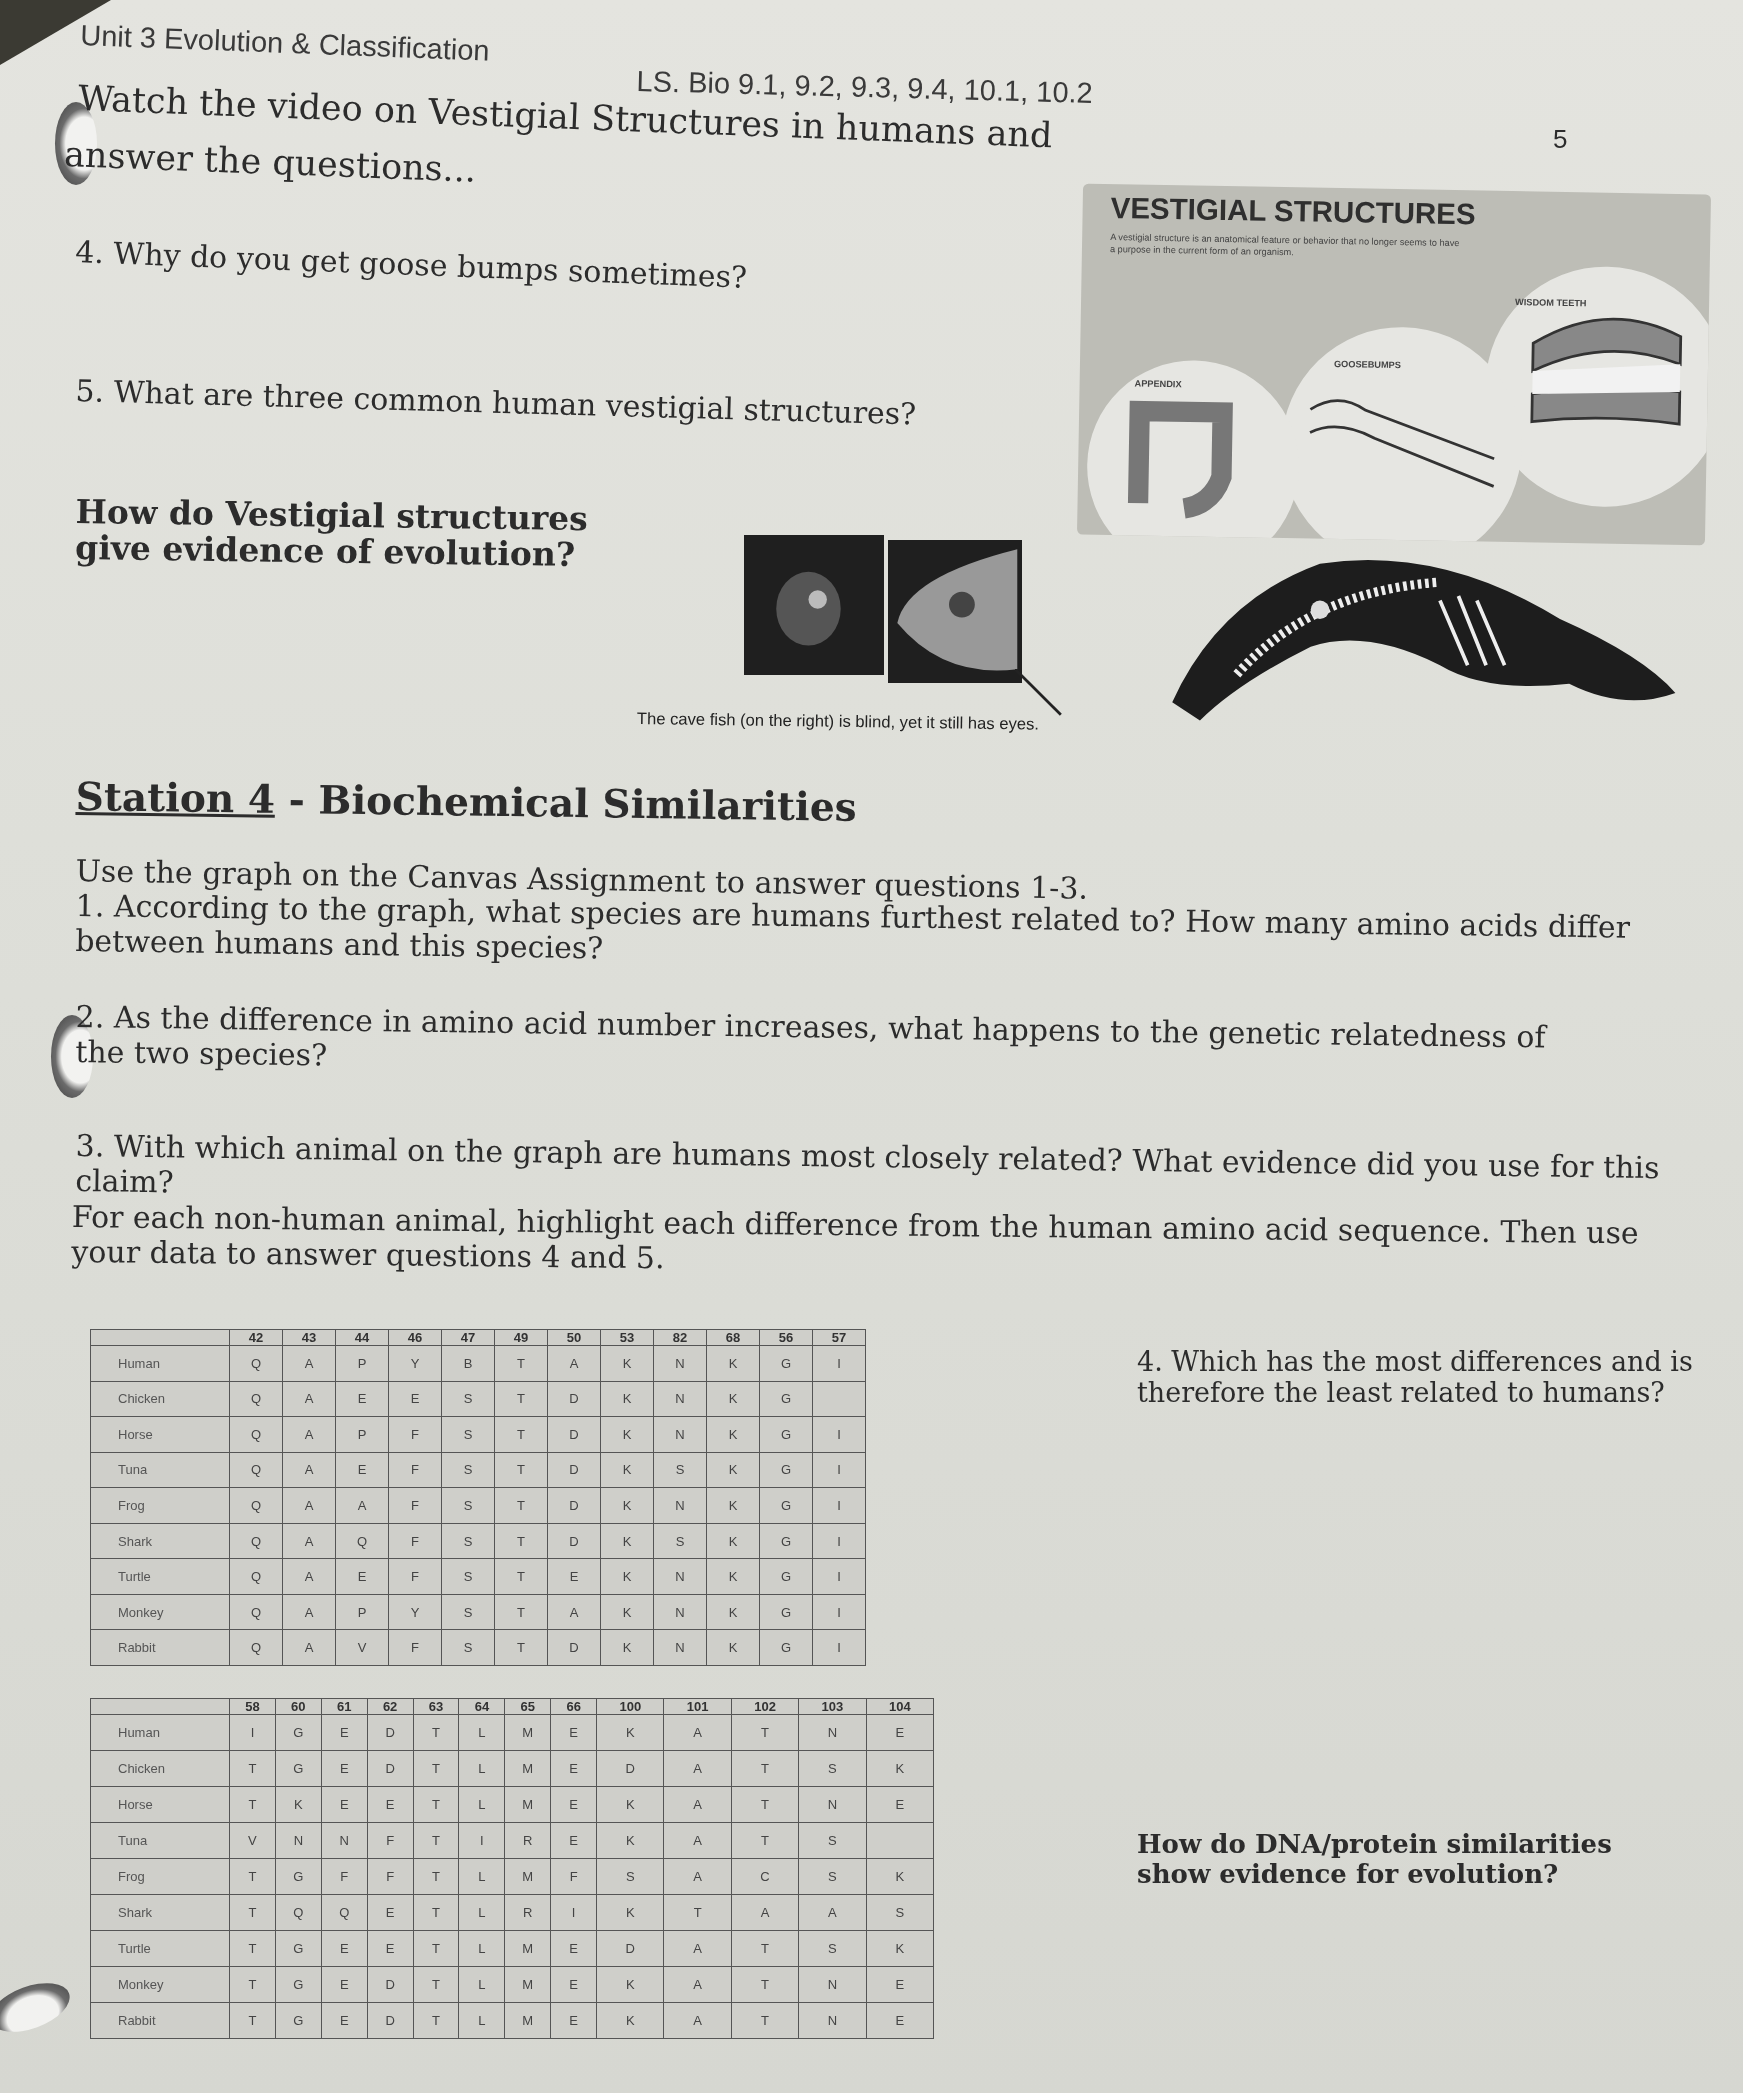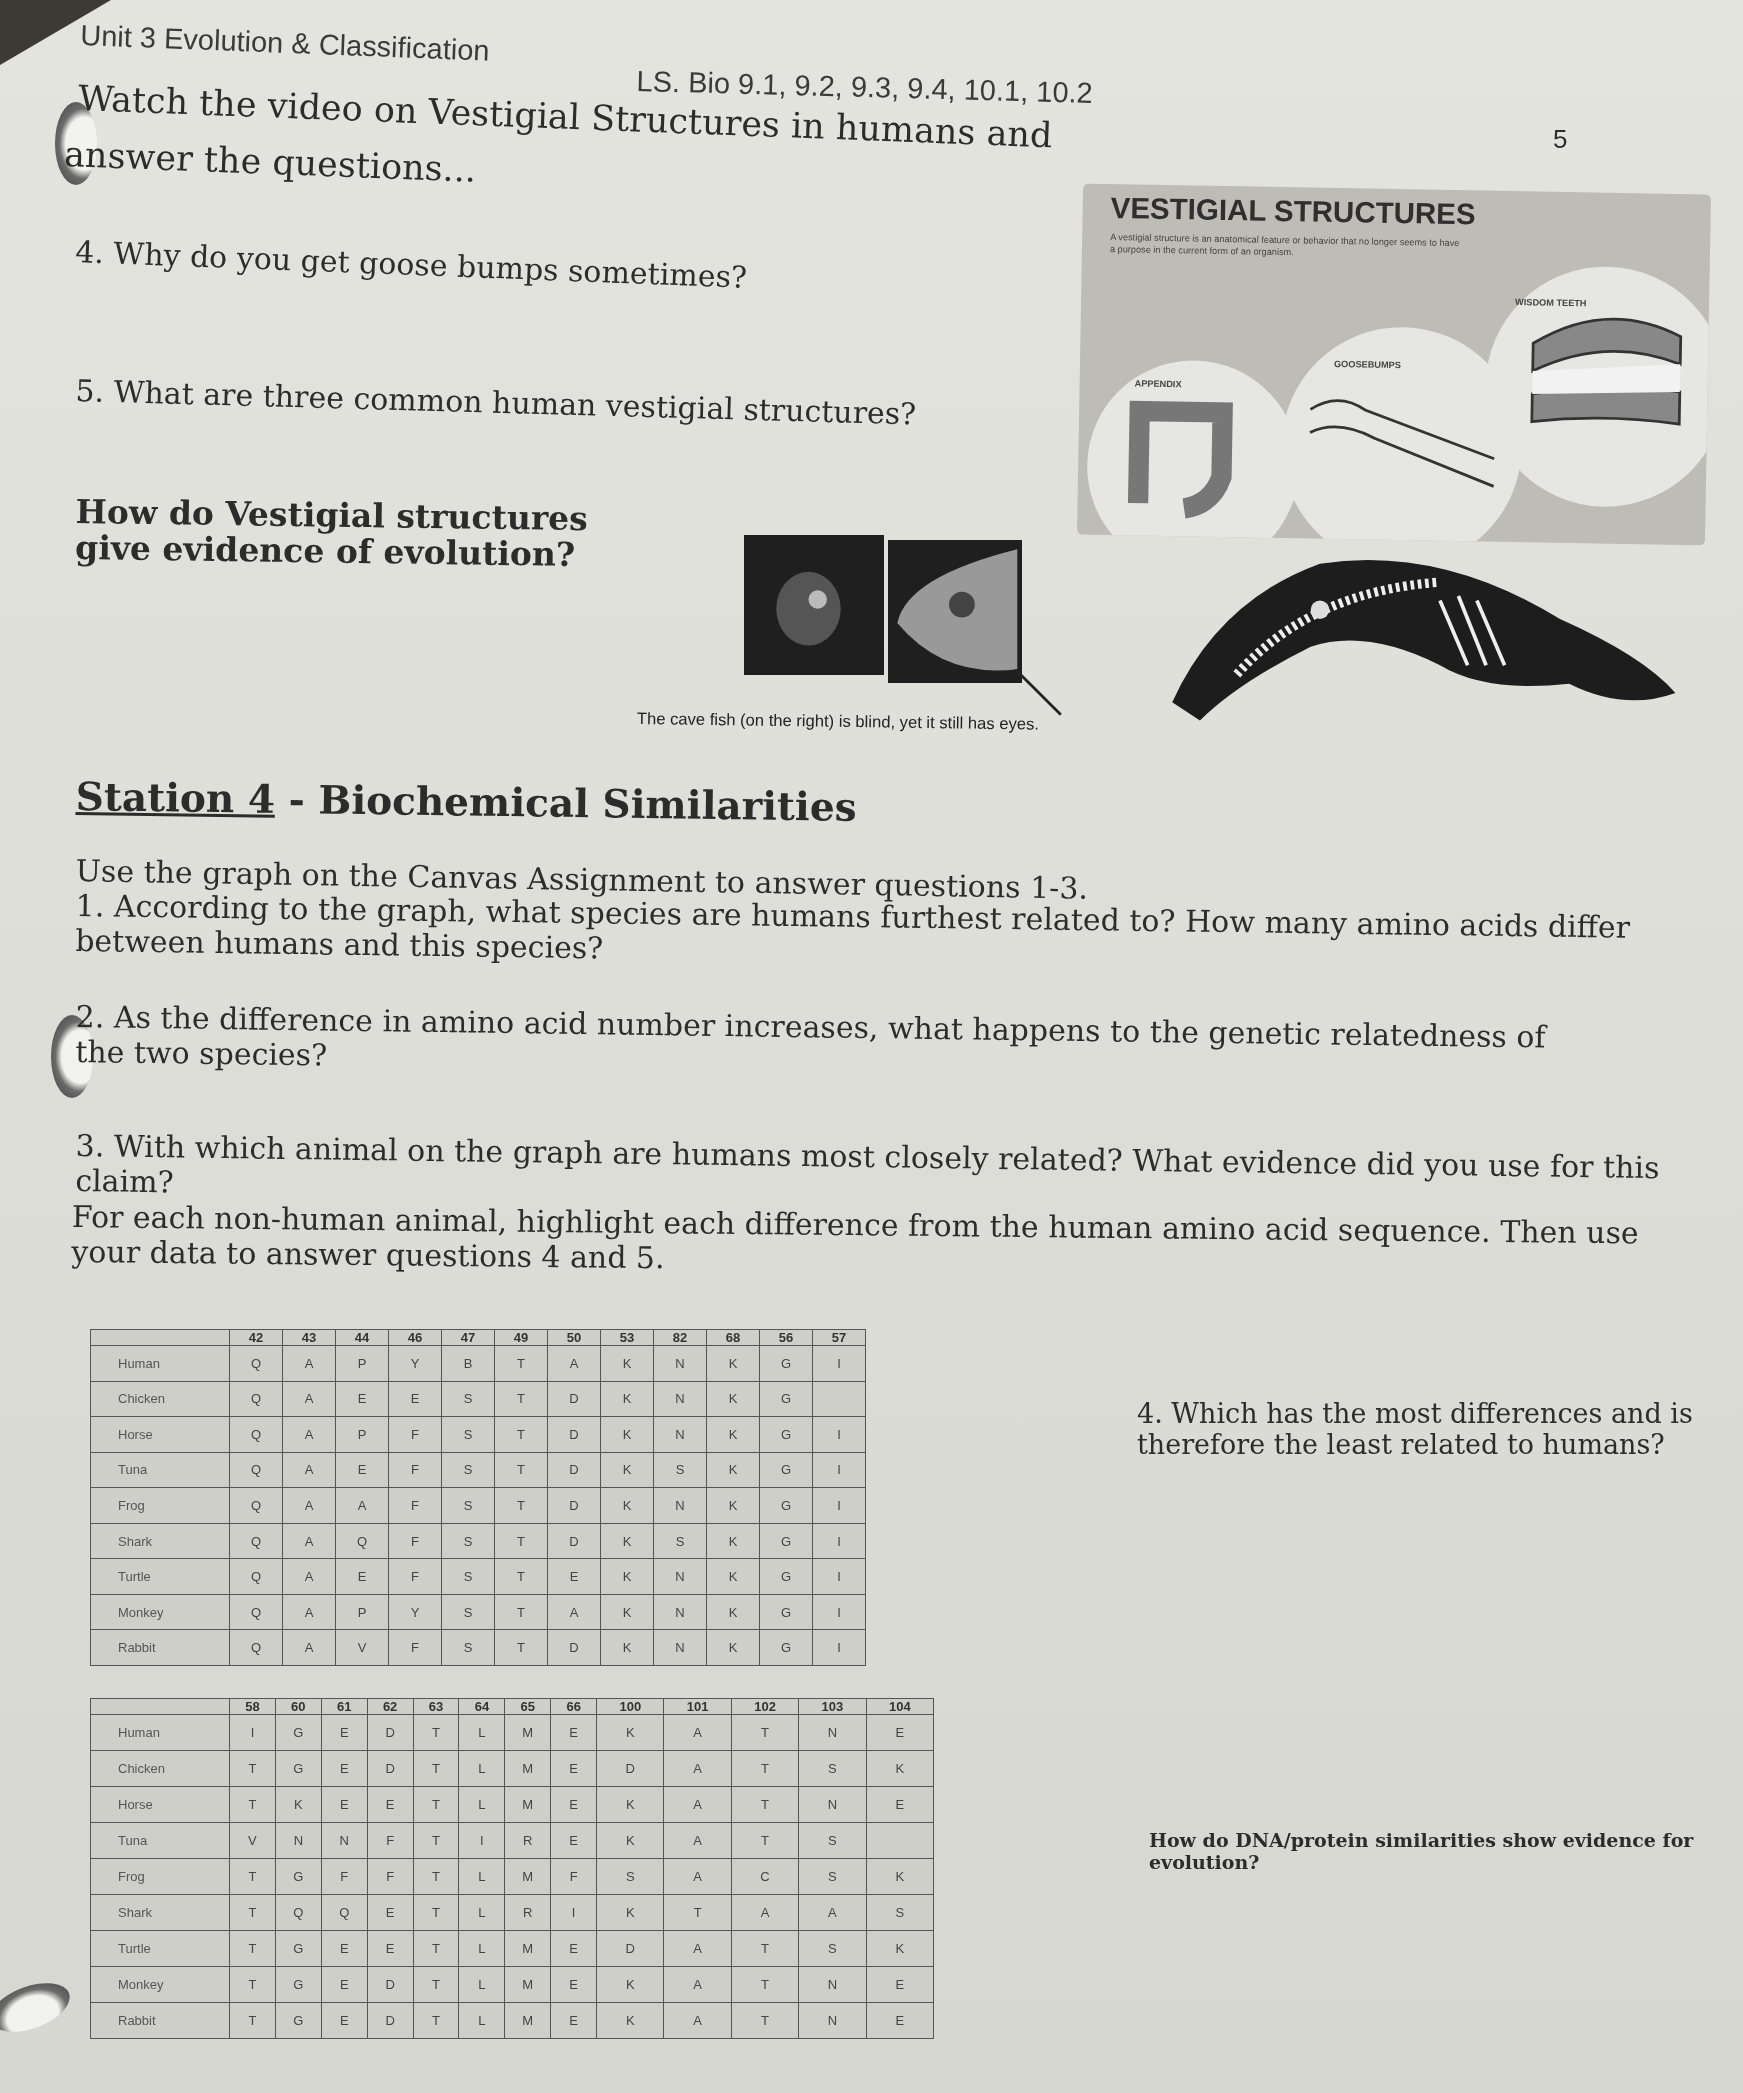--- a/index.html
+++ b/index.html
@@ -435,16 +435,16 @@
           <td>E</td>
           <td>K</td>
           <td>A</td>
           <td>T</td>
           <td>N</td>
           <td>E</td>
         </tr>
       </tbody>
   </table>
 
-  <div class="abs rq" style="left:1137px;top:1398px;width:572px;">4. Which has the most differences and is therefore the least related to humans?</div>
-  <div class="abs rq" style="left:1137px;top:1830px;width:554px;font-weight:bold;font-size:19px;margin-left:12px;">How do DNA/protein similarities show evidence for evolution?</div>
+  <div class="abs rq" style="left:1137px;top:1346px;width:572px;">4. Which has the most differences and is therefore the least related to humans?</div>
+  <div class="abs rq" style="left:1137px;top:1830px;width:554px;font-weight:bold;font-size:26px;">How do DNA/protein similarities show evidence for evolution?</div>
 </div>
 
 
 </body></html>

